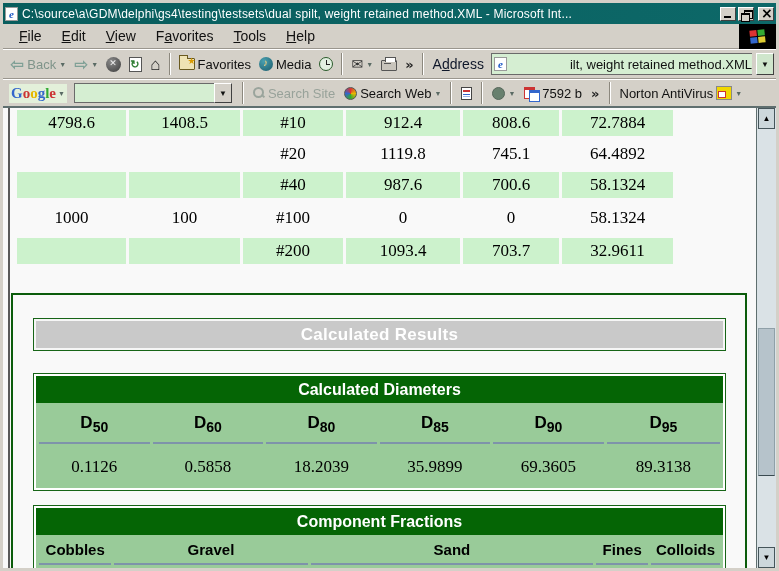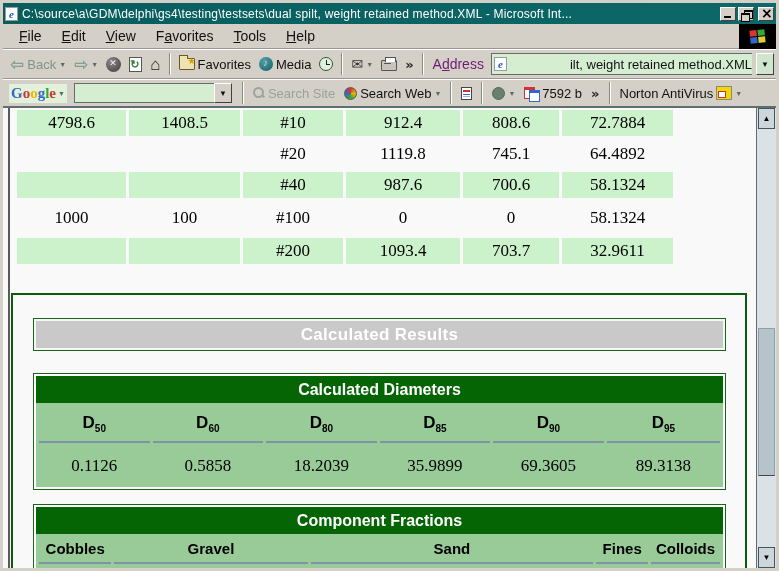--- a/index.html
+++ b/index.html
@@ -60,21 +60,21 @@
   .history-icon{width:14px;height:14px;border-radius:50%;background:#e2f0e2;border:1px solid #2a5a2a;position:relative;}
   .history-icon::before{content:"";position:absolute;left:6px;top:2px;width:1px;height:5px;background:#222;}
   .history-icon::after{content:"";position:absolute;left:6px;top:6px;width:4px;height:1px;background:#222;}
   .mail-icon{font-size:14px;color:#333;line-height:1;}
   .mail-icon::after{content:"✉";}
   .print-icon{width:16px;height:11px;background:#c8c4bc;border:1px solid #555;border-radius:1px;position:relative;margin-top:3px;}
   .print-icon::before{content:"";position:absolute;left:3px;top:-4px;width:9px;height:4px;background:#fff;border:1px solid #555;border-bottom:none;}
   .print-icon::after{content:"";position:absolute;left:2px;top:2px;width:7px;height:1px;background:#555;}
   .chevron{font:bold 13px "DejaVu Sans",sans-serif;color:#222;}
   .chevron::after{content:"»";}
-  .addr-label{font-size:14px;color:#701a75;margin:0 5px 0 4px;white-space:nowrap;}
+  .addr-label{font-size:14px;color:#0f172a;margin:0 5px 0 4px;white-space:nowrap;}
   .addr-combo{flex:1;display:flex;align-items:center;height:22px;background:#d5eed2;
     border:1px solid #6a6a6a;border-right:none;margin-right:2px;}
   .addr-combo .ie-doc-icon{margin:0 4px 0 2px;}
   .addr-text{font-size:13px;color:#111;white-space:nowrap;flex:1;text-align:right;}
   .combo-btn{width:18px;height:22px;background:#cfe6cc;border:1px solid;border-color:#fff #404040 #404040 #fff;
     display:flex;align-items:center;justify-content:center;font-size:8px;color:#111;}
   .combo-btn::after{content:"▼";}
   
   .googlebar{height:27px;display:flex;align-items:center;border-top:1px solid #fff;padding:0 2px 0 6px;gap:3px;}
   .glogo{background:#e3f0da;padding:1px 2px;display:flex;align-items:center;cursor:default;}
@@ -121,21 +121,21 @@
   .gray-wrap{border:1px solid #176517;padding:2px;background:#f6f6f6;}
   .gray-bar{background:#c9c9c9;height:27px;line-height:27px;text-align:center;color:#fff;
     font-weight:bold;font-size:17px;letter-spacing:.3px;}
   .panel{border:1px solid #176517;background:#fff;padding:2px;margin-top:22px;}
   .panel.fractions{margin-top:14px;}
   .panel-title{background:#056505;color:#fff;text-align:center;font-weight:bold;font-size:16px;height:27px;line-height:27px;}
   .panel-body{background:#99cb99;}
   .panel-body table{width:100%;border-collapse:separate;border-spacing:3px 0;}
   .panel-body th{font-size:17px;font-weight:bold;color:#000;text-align:center;
     padding:10px 0 7px;border-bottom:2px solid #7e93aa;}
-  .panel-body th sub{font-size:10px;}
+  .panel-body th sub{font-size:14px;}
   .panel-body td{font-family:"Liberation Serif",serif;font-size:17px;color:#000;text-align:center;padding:13px 0 11px;}
   .panel.fractions th{font-size:15px;padding:6px 0 5px;}
   .panel.fractions td{padding:9px 0 30px;}
   .fc1{width:10.5%}.fc2{width:28%}.fc3{width:41%}.fc4{width:7.5%}.fc5{width:10%}
   
   .scrollbar{position:absolute;right:0;top:0;bottom:0;width:20px;background:#dae2e6;border-left:1px solid #5f6f6f;}
   .sb-btn{position:absolute;left:1px;right:1px;height:21px;background:#ccd7db;border:1px solid #45555a;
     display:flex;align-items:center;justify-content:center;font-size:8px;color:#000;}
   .sb-btn.up{top:0;} .sb-btn.up::after{content:"▲";}
   .sb-btn.down{bottom:0;} .sb-btn.down::after{content:"▼";}

